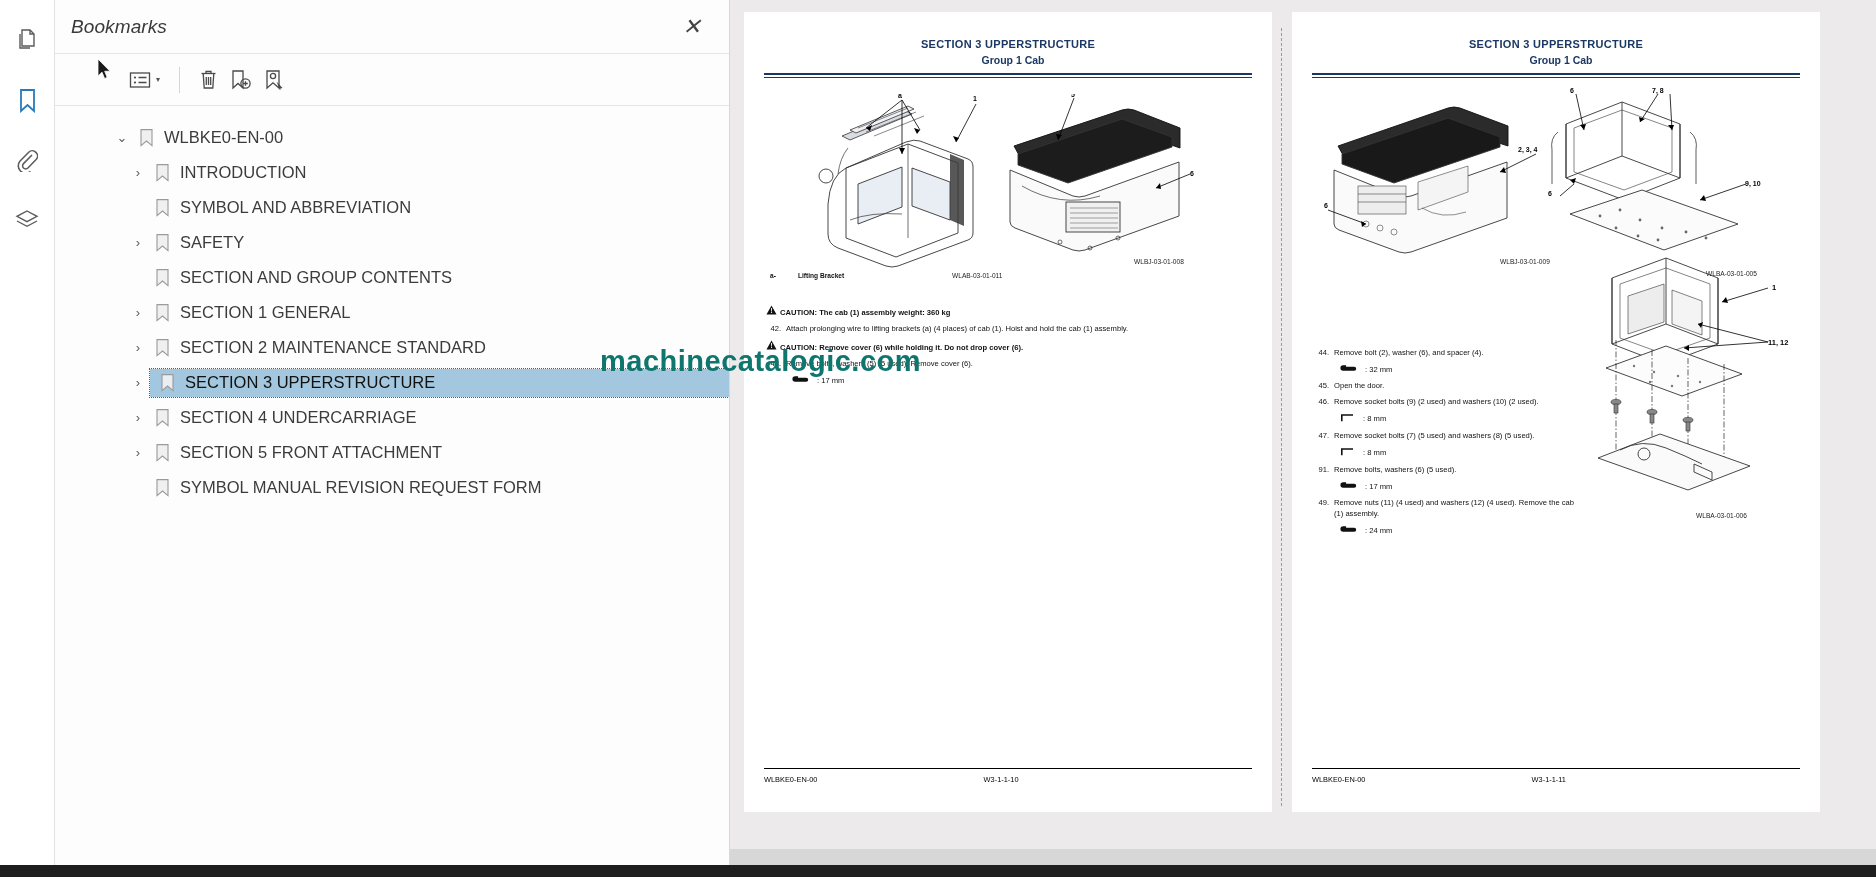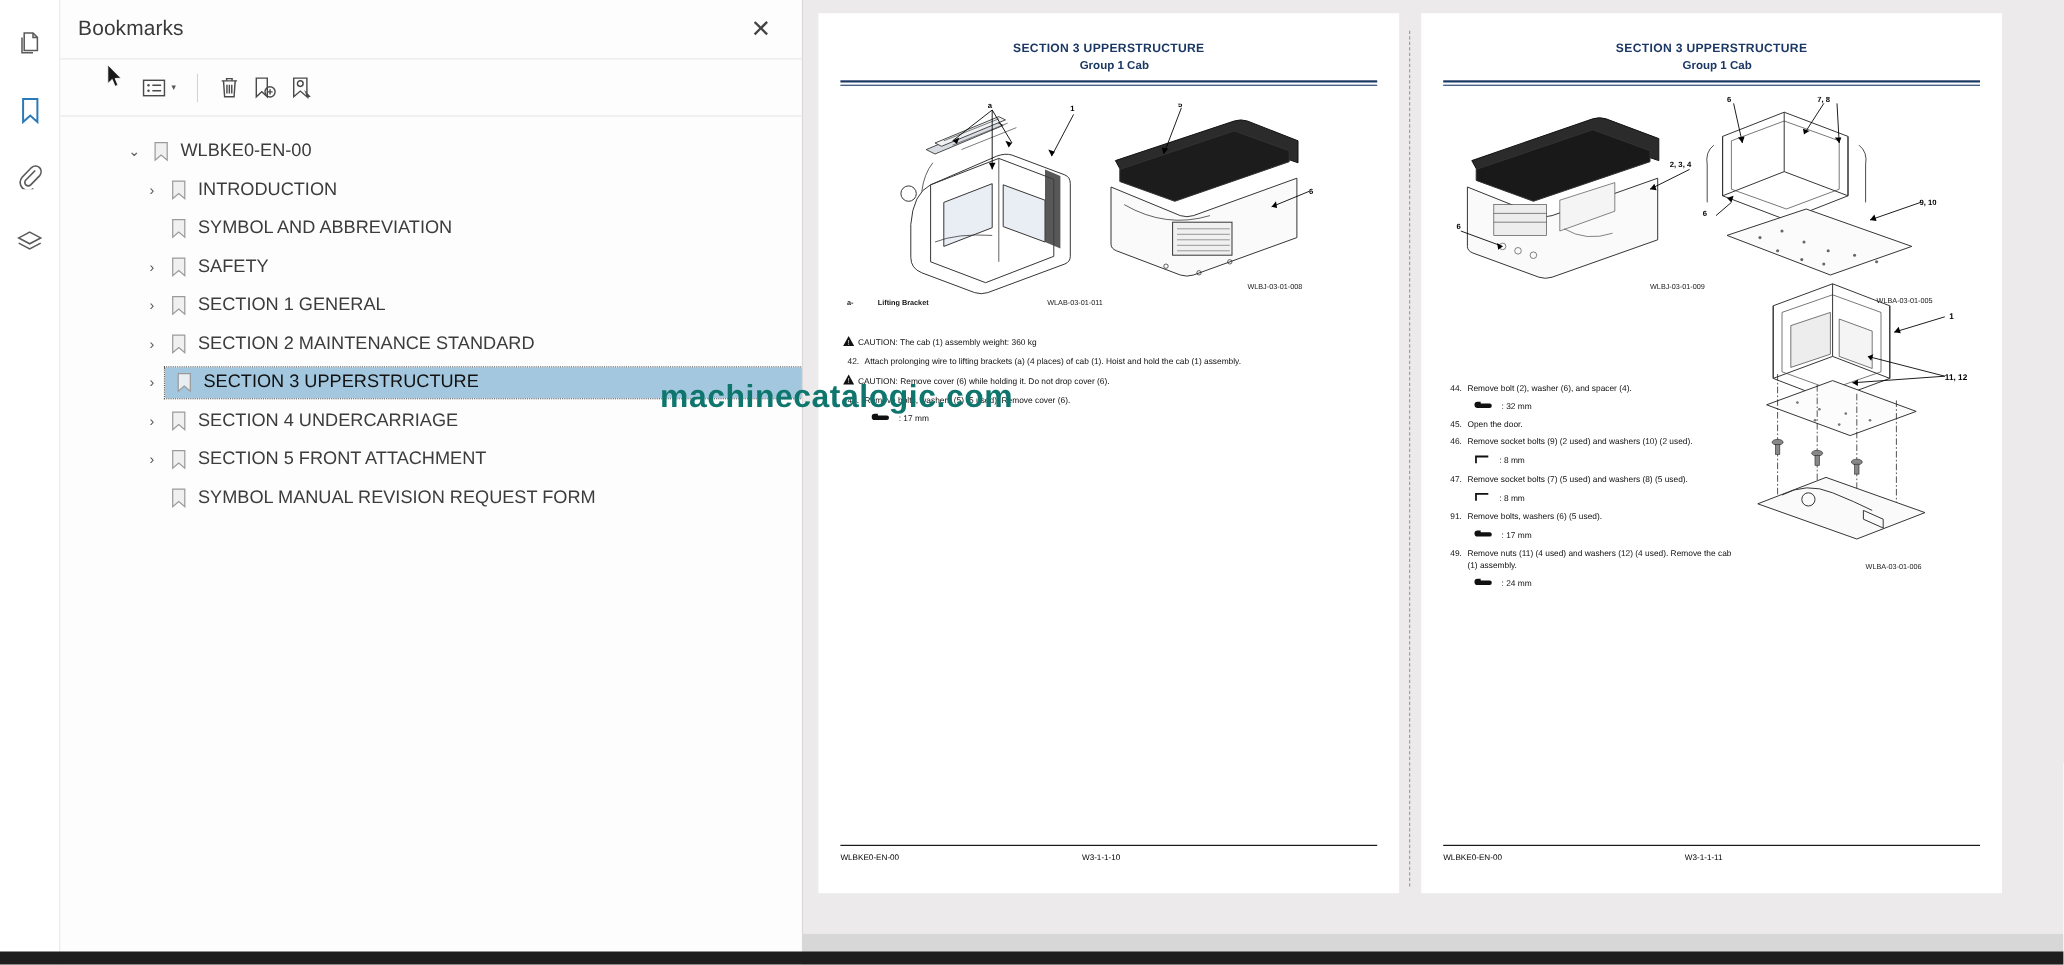--- a/index.html
+++ b/index.html
@@ -35,20 +35,21 @@
     background: #fdfdfd;
     border-right: 1px solid #d8d8d8;
     display: flex; flex-direction: column;
     position: relative;
   }
   .bm-header {
     height: 54px; display: flex; align-items: center;
     padding: 0 22px 0 16px;
     justify-content: space-between;
     border-bottom: 1px solid #e6e6e6;
+    font-style: italic;
   }
   .bm-title { font-size: 19px; color: #3a3a3a; font-weight: 400; letter-spacing: .1px; }
   .bm-close { font-size: 22px; color: #444; cursor: pointer; line-height: 1; padding: 4px 6px; }
 
   .bm-toolbar {
     height: 52px; display: flex; align-items: center;
     padding-left: 68px; gap: 0px;
     border-bottom: 1px solid #e6e6e6;
   }
   .tb-item { display: flex; align-items: center; cursor: pointer; padding: 4px 6px; }
@@ -113,21 +114,21 @@
   .pg-head .h1 { font-size: 11px; font-weight: bold; color: #1b3864; letter-spacing: .3px; }
   .pg-head .h2 { font-size: 10.5px; font-weight: bold; color: #1b3864; margin-top: 4px; padding-left: 10px; }
   .pg-rule { margin: 7px 20px 0 20px; border-top: 2px solid #1b3864; }
   .pg-rule2 { margin: 2px 20px 0 20px; border-top: 1px solid #1b3864; }
 
   .fig-area { position: relative; height: 215px; margin: 6px 18px 0 18px; }
   .fig-cap { position: absolute; font-size: 6.6px; color: #222; font-family: "Liberation Sans", sans-serif; }
   .fig-note { position: absolute; font-size: 6.6px; color: #111; font-weight: 600; }
 
   .body-text { margin: 6px 22px 0 22px; font-size: 7.6px; color: #111; line-height: 1.45; }
-  .caution { display: flex; align-items: flex-start; margin-top: 7px; font-weight: normal; gap: 3px; }
+  .caution { display: flex; align-items: flex-end; margin-top: 7px; font-weight: bold; gap: 3px; }
   .caution .tri { flex: 0 0 11px; margin-top: -1px; }
   .step { display: flex; margin-top: 5px; }
   .step .num { flex: 0 0 20px; text-align: right; padding-right: 5px; }
   .step .txt { flex: 1; }
   .tool { display: flex; align-items: flex-start; gap: 5px; margin: 6px 0 4px 26px; font-size: 7.6px; }
 
   .pg-foot {
     position: absolute; left: 20px; right: 20px; bottom: 28px;
     border-top: 1px solid #000; padding-top: 6px;
     display: flex; font-size: 7.4px; color: #000;
@@ -275,20 +276,31 @@
         </div>
         <div class="bm-row level1">
           <span class="arrow">›</span>
           <span class="label-wrap">
             <span class="bmicon">
               <svg width="15" height="19" viewBox="0 0 15 19" fill="#f0f0f0" stroke="#9a9a9a" stroke-width="1.1">
                 <path d="M2 1.6 h11 v16 l-5.5 -4.6 l-5.5 4.6 z"></path>
               </svg>
             </span>
             <span class="label">SAFETY</span>
+          </span>
+        </div>
+        <div class="bm-row level1">
+          <span class="arrow"></span>
+          <span class="label-wrap">
+            <span class="bmicon">
+              <svg width="15" height="19" viewBox="0 0 15 19" fill="#f0f0f0" stroke="#9a9a9a" stroke-width="1.1">
+                <path d="M2 1.6 h11 v16 l-5.5 -4.6 l-5.5 4.6 z"></path>
+              </svg>
+            </span>
+            <span class="label">SECTION AND GROUP CONTENTS</span>
           </span>
         </div>
         <div class="bm-row level1">
           <span class="arrow">›</span>
           <span class="label-wrap">
             <span class="bmicon">
               <svg width="15" height="19" viewBox="0 0 15 19" fill="#f0f0f0" stroke="#9a9a9a" stroke-width="1.1">
                 <path d="M2 1.6 h11 v16 l-5.5 -4.6 l-5.5 4.6 z"></path>
               </svg>
             </span>

